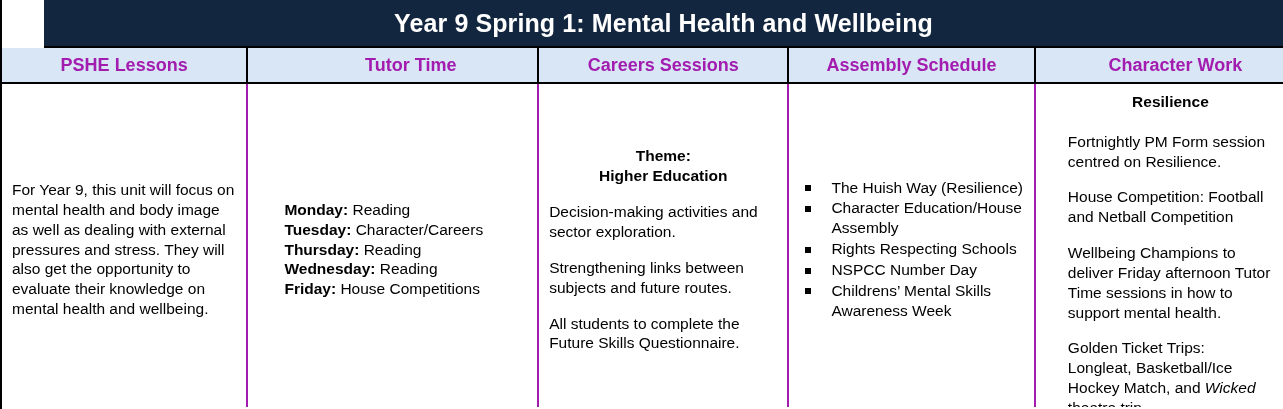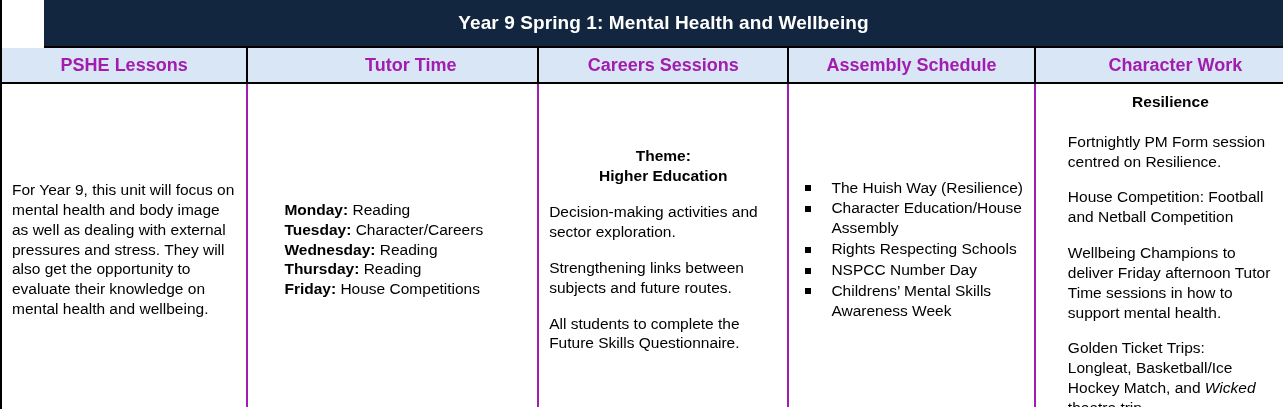--- a/index.html
+++ b/index.html
@@ -25,21 +25,21 @@
   }
 
   
   .title-band {
     height: 48px;
     background: #12273f;
     color: #ffffff;
     display: flex;
     align-items: center;
     justify-content: center;
-    font-size: 19px;
+    font-size: 25px;
     font-weight: bold;
     letter-spacing: 0.1px;
     border-bottom: 2px solid #000000;
     box-sizing: border-box;
     margin-left: 42px;
   }
 
   
   .header-row {
     display: flex;
@@ -161,22 +161,22 @@
       <div class="cell-center-v">
         <p class="para">For Year 9, this unit will focus on mental health and body image as well as dealing with external pressures and stress. They will also get the opportunity to evaluate their knowledge on mental health and wellbeing.</p>
       </div>
     </div>
 
     <div class="body-cell col-2">
       <div class="cell-center-v">
         <div>
           <p class="day-line"><span class="day-name">Monday:</span> <span>Reading</span></p>
           <p class="day-line"><span class="day-name">Tuesday:</span> <span>Character/Careers</span></p>
+          <p class="day-line"><span class="day-name">Thursday:</span> <span>Reading</span></p>
           <p class="day-line"><span class="day-name">Wednesday:</span> <span>Reading</span></p>
-          <p class="day-line"><span class="day-name">Thursday:</span> <span>Reading</span></p>
           <p class="day-line"><span class="day-name">Friday:</span> <span>House Competitions</span></p>
         </div>
       </div>
     </div>
 
     <div class="body-cell col-3">
       <div class="cell-mid">
         <div class="sub-head-block">
           <p class="sub-head">Theme:</p>
           <p class="sub-head">Higher Education</p>

